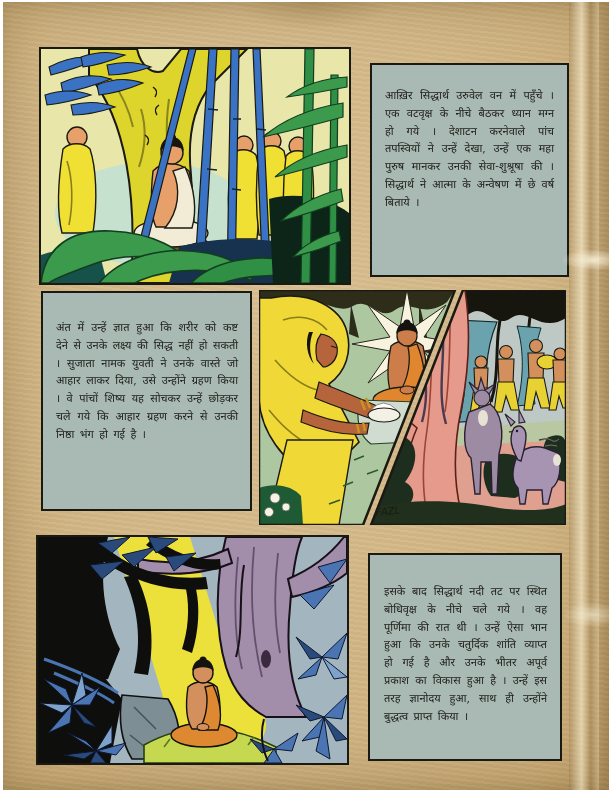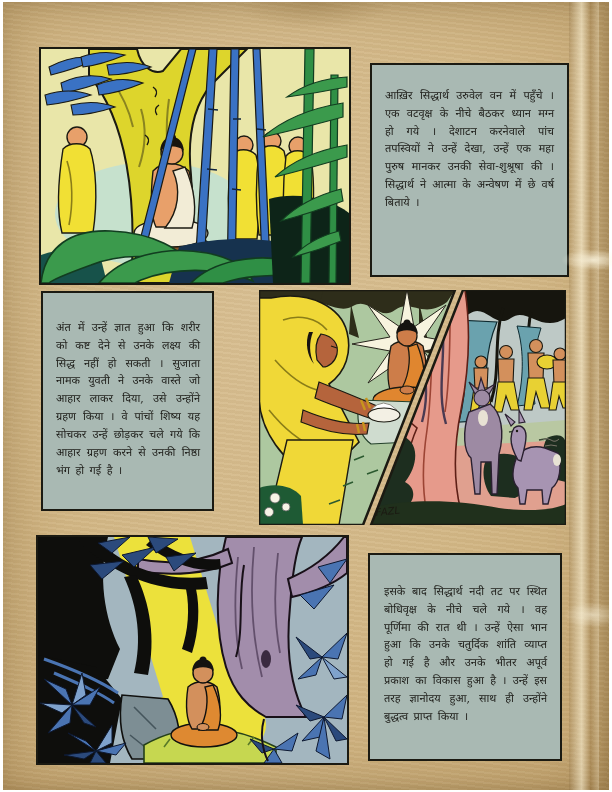--- a/index.html
+++ b/index.html
@@ -22,21 +22,21 @@
     background:radial-gradient(ellipse at 50% 0%, rgba(140,110,60,.35) 0%, rgba(140,110,60,0) 75%);}
 
   .panel{position:absolute;box-sizing:border-box;border:2px solid #1b1a12;background:#e9e6a9;}
   .panel svg{display:block;width:100%;height:100%;}
   #panel2{border:none;background:transparent;}
 
   .caption{position:absolute;box-sizing:border-box;border:2px solid #1b1a12;background:#a9b9b3;
     color:#20201c;text-align:justify;}
   .caption p{margin:0;font-size:11px;line-height:1.62;word-spacing:2px;}
   #caption1{left:367px;top:61px;width:199px;height:214px;padding:22px 13px 0 13px;}
-  #caption2{left:38px;top:289px;width:173px;height:220px;padding:26px 12px 0 13px;}
+  #caption2{left:38px;top:289px;width:211px;height:220px;padding:26px 12px 0 13px;}
   #caption3{left:365px;top:551px;width:194px;height:208px;padding:28px 13px 0 14px;}
 
   #panel1{left:36px;top:45px;width:312px;height:238px;}
   #panel2{left:256px;top:288px;width:307px;height:235px;}
   #panel3{left:33px;top:533px;width:313px;height:230px;background:#0e0e0c;}
 </style>
 </head>
 <body>
 
 <div id="screenshot">

